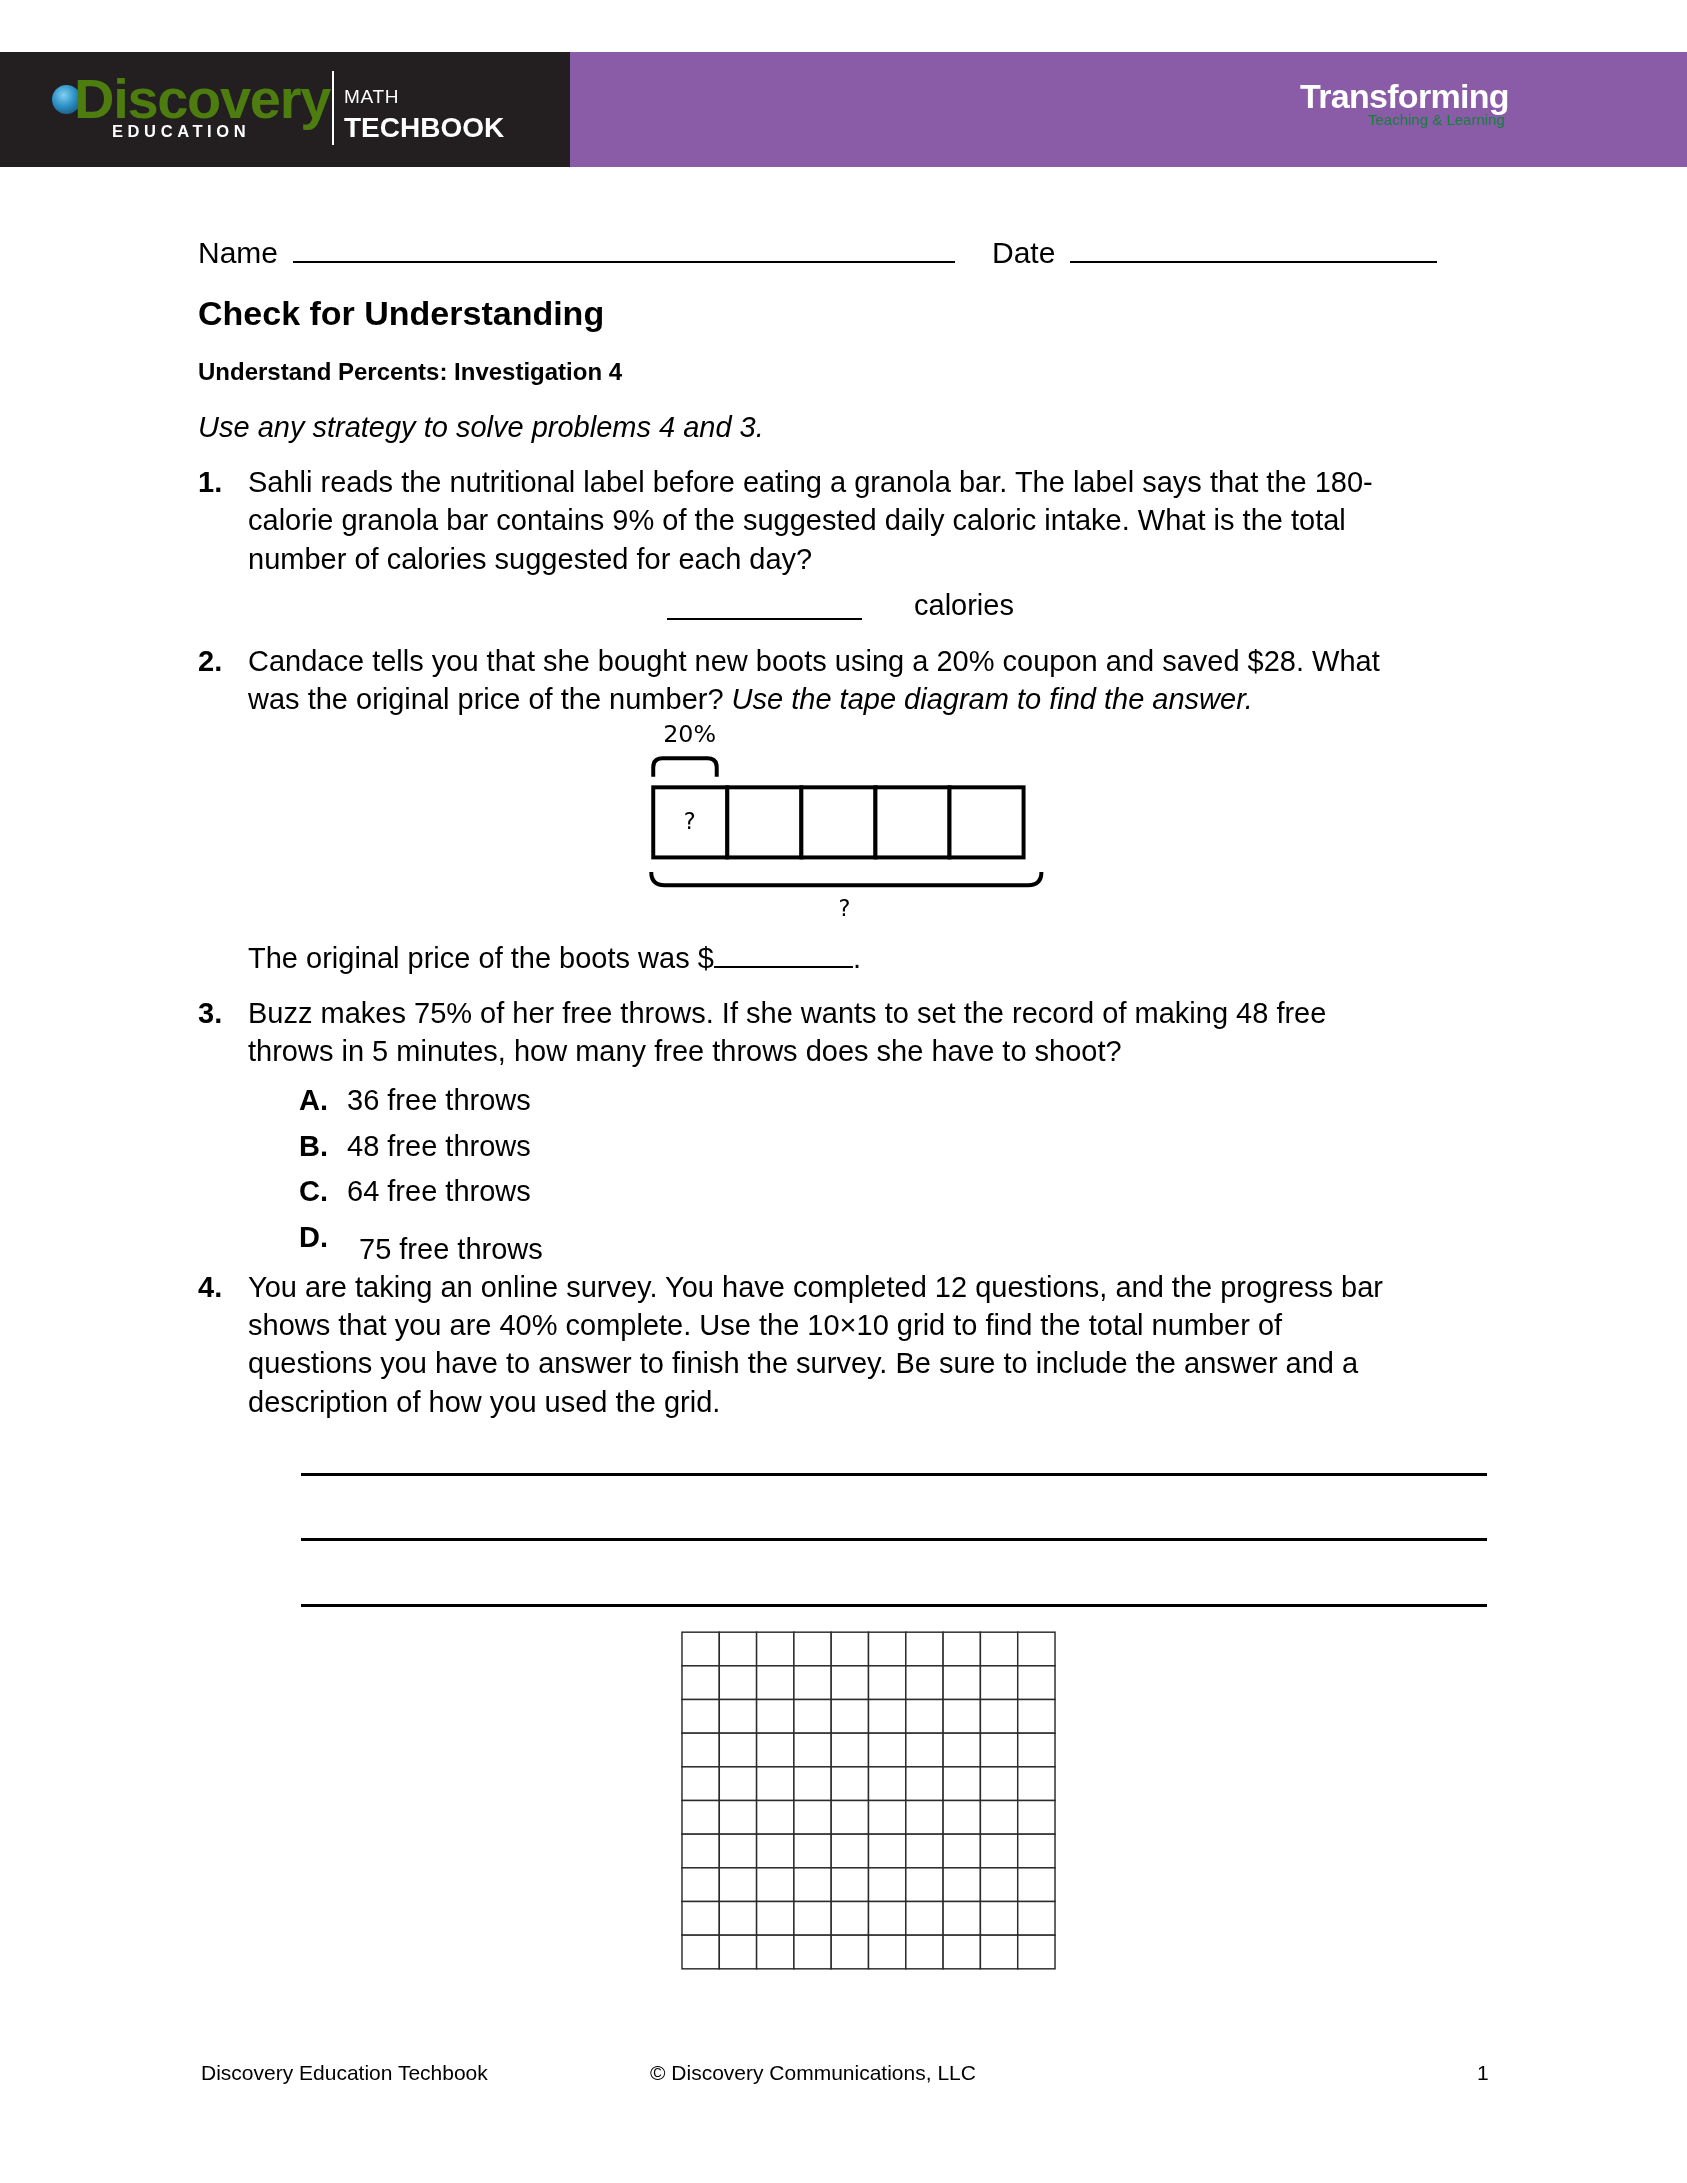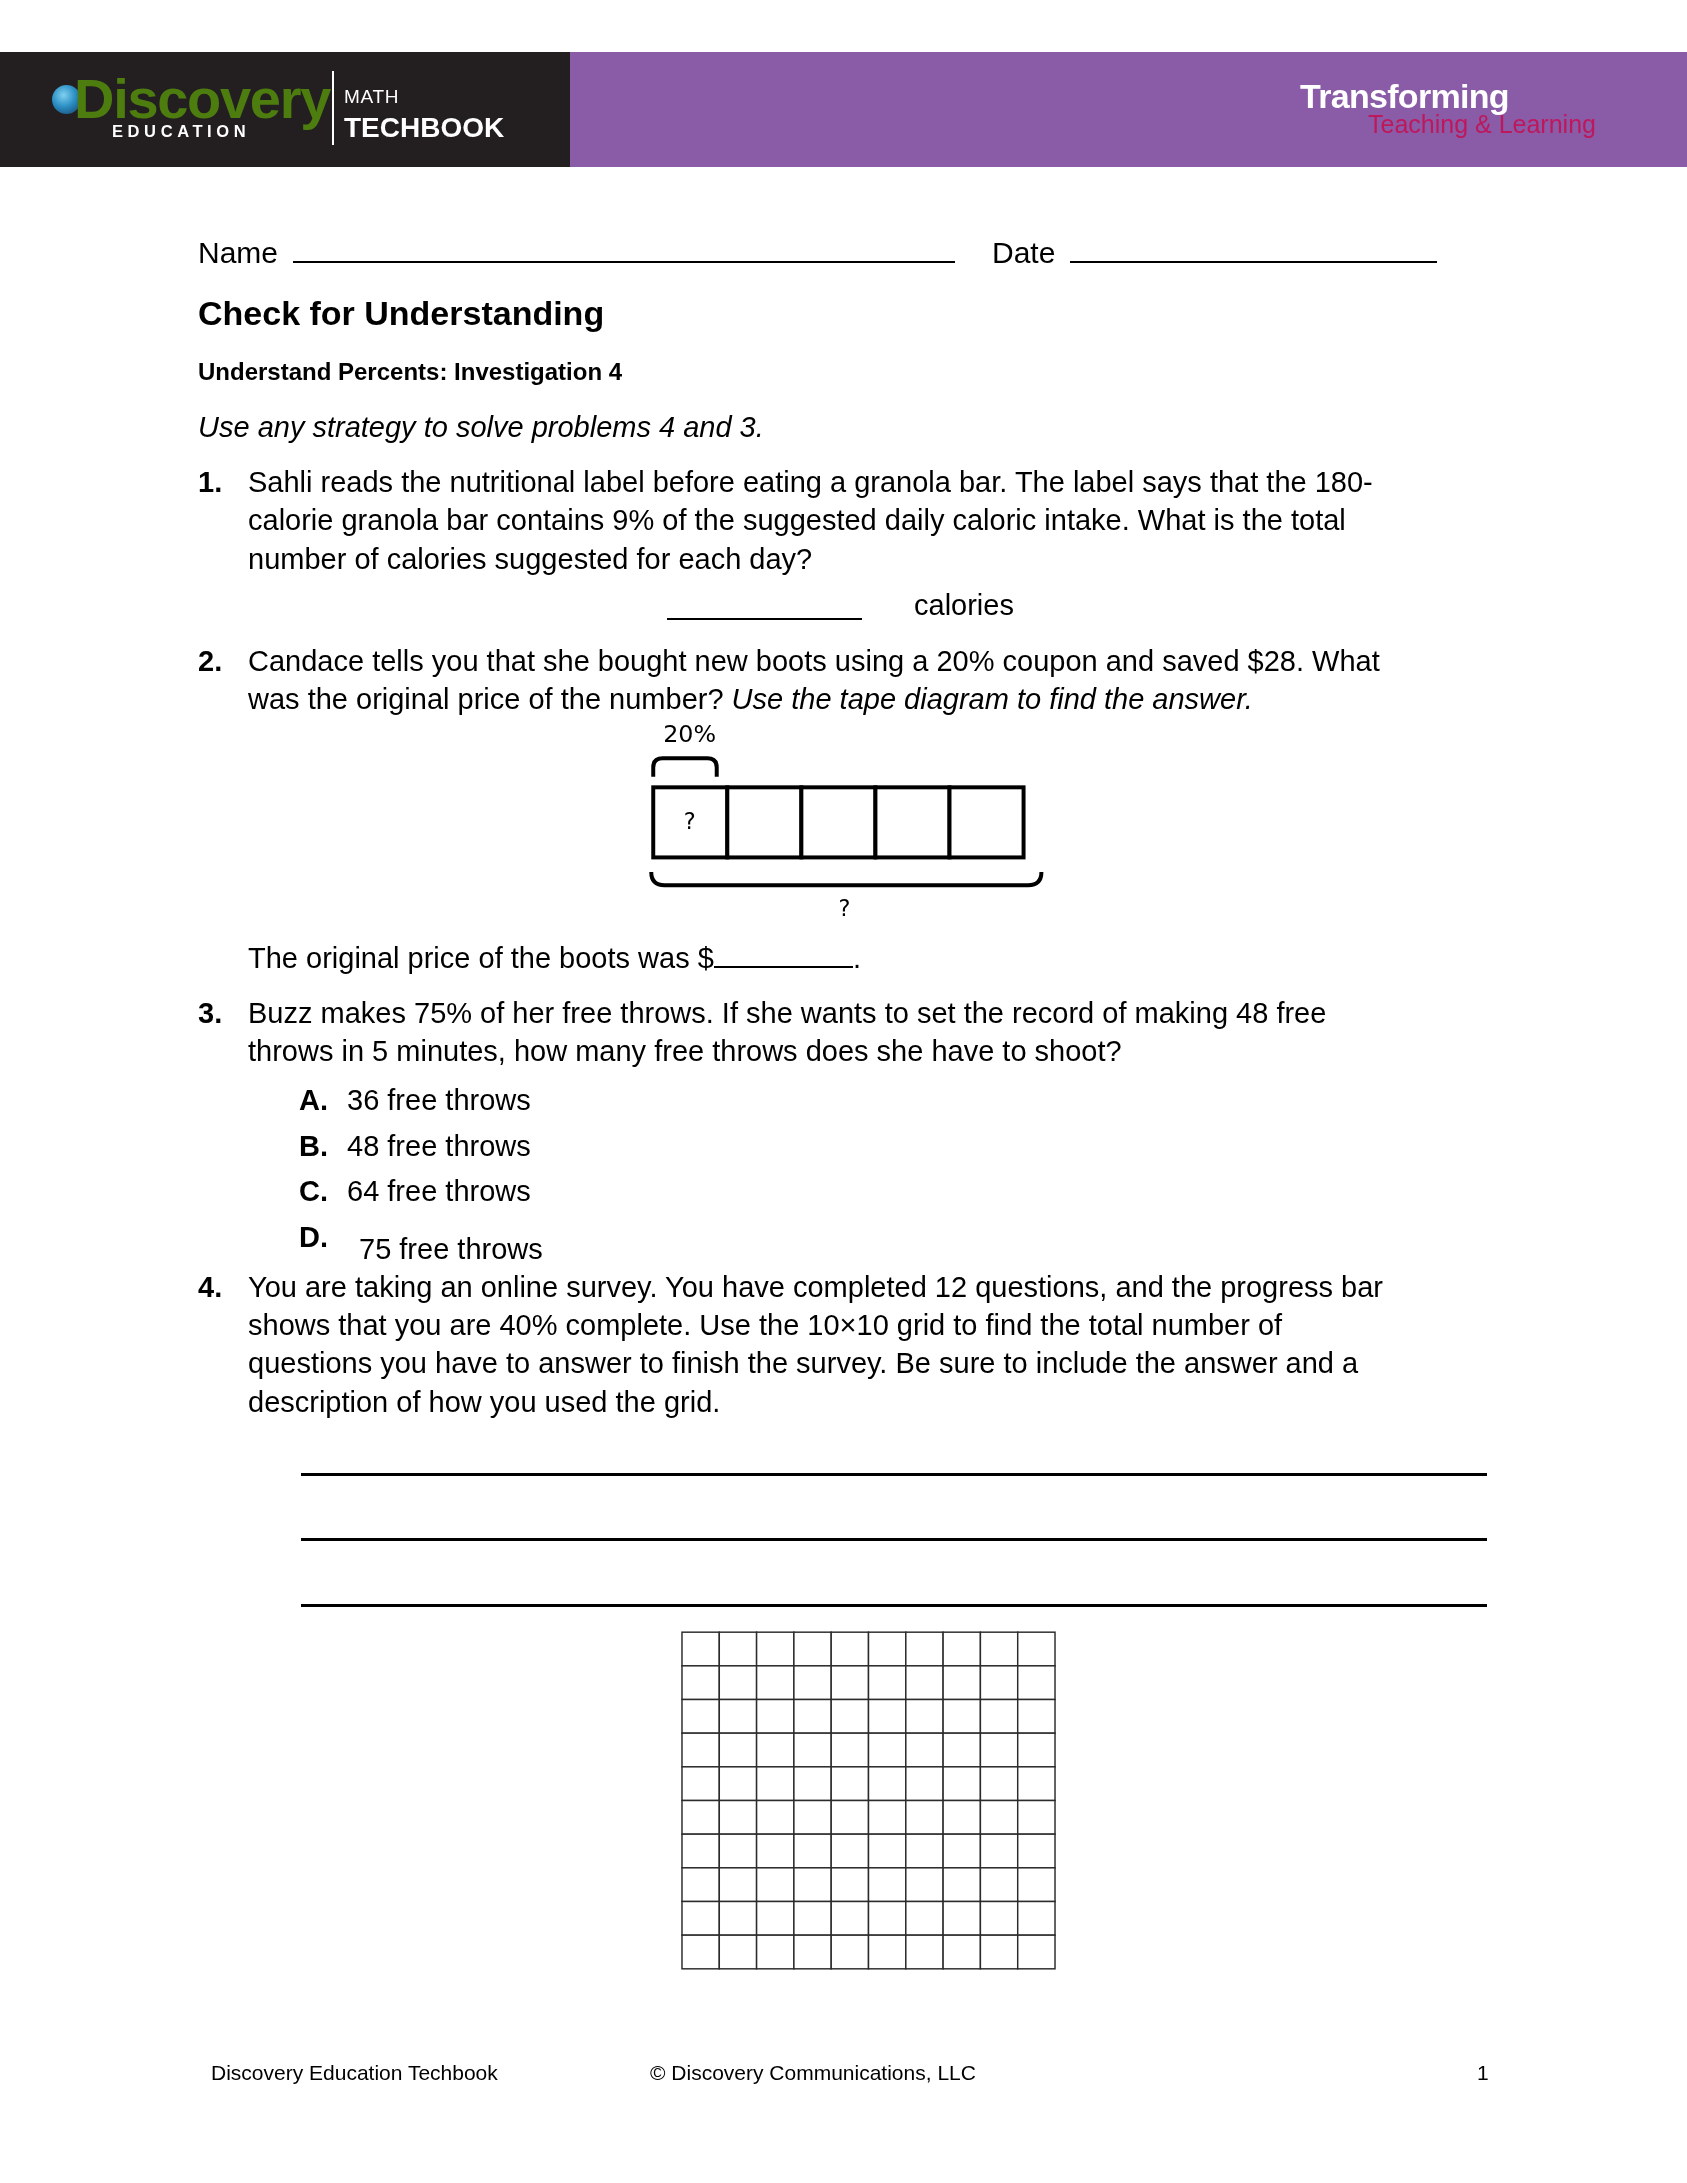--- a/index.html
+++ b/index.html
@@ -12,21 +12,21 @@
   #hdr-purple { left:570px; top:52px; width:1117px; height:115px; background:#8a5ba6; }
   .logo-globe { left:52px; top:85px; width:29px; height:29px; border-radius:50%;
     background: radial-gradient(circle at 40% 35%, #7fd0f0 0%, #2c8fc4 45%, #1d5a86 80%, #133b58 100%); }
   .logo-word { left:74px; top:71px; color:#4d7c0f; font-weight:bold; font-size:56px; letter-spacing:-1.3px;
     font-family:"Liberation Sans", sans-serif; line-height:1; }
   .logo-edu { left:112px; top:123px; color:#fff; font-weight:bold; font-size:16.5px; letter-spacing:4.6px; line-height:1; }
   .logo-divider { left:332px; top:71px; width:2px; height:74px; background:#fff; }
   .logo-math { left:344px; top:87px; color:#fff; font-size:19px; line-height:1; letter-spacing:0.7px; }
   .logo-techbook { left:344px; top:114px; color:#fff; font-weight:bold; font-size:28px; line-height:1; }
   .tagline-1 { left:1300px; top:79px; color:#fff; font-weight:bold; font-size:34px; line-height:1; letter-spacing:-0.7px; }
-  .tagline-2 { left:1368px; top:112px; color:#be185d; font-size:25px; line-height:1; }
+  .tagline-2 { left:1368px; top:112px; color:#15803d; font-size:15px; line-height:1; }
 
   
   .txt { font-size:29px; line-height:38px; white-space:nowrap; }
   .h1 { font-size:34px; font-weight:bold; }
   .h2 { font-size:24px; font-weight:bold; }
   .ital { font-style:italic; }
   .qnum { font-weight:bold; }
   .blank { display:inline-block; border-bottom:2px solid #000; vertical-align:baseline; height:0; }
 
   
@@ -224,16 +224,16 @@
     <rect x="115.8" y="461.09999999999997" width="56.4" height="50.9" fill="#fff" stroke="#2b2b2b" stroke-width="2.2"></rect>
     <rect x="172.2" y="461.09999999999997" width="56.4" height="50.9" fill="#fff" stroke="#2b2b2b" stroke-width="2.2"></rect>
     <rect x="228.6" y="461.09999999999997" width="56.4" height="50.9" fill="#fff" stroke="#2b2b2b" stroke-width="2.2"></rect>
     <rect x="285" y="461.09999999999997" width="56.4" height="50.9" fill="#fff" stroke="#2b2b2b" stroke-width="2.2"></rect>
     <rect x="341.4" y="461.09999999999997" width="56.4" height="50.9" fill="#fff" stroke="#2b2b2b" stroke-width="2.2"></rect>
     <rect x="397.8" y="461.09999999999997" width="56.4" height="50.9" fill="#fff" stroke="#2b2b2b" stroke-width="2.2"></rect>
     <rect x="454.2" y="461.09999999999997" width="56.4" height="50.9" fill="#fff" stroke="#2b2b2b" stroke-width="2.2"></rect>
     <rect x="510.59999999999997" y="461.09999999999997" width="56.4" height="50.9" fill="#fff" stroke="#2b2b2b" stroke-width="2.2"></rect>
   </svg>
 
-<div class="abs footer" style="left:211px; top:2062px;text-align:center;">Discovery Education Techbook</div>
+<div class="abs footer" style="left:201px; top:2062px;text-align:center;">Discovery Education Techbook</div>
 <div class="abs footer" style="left:650px; top:2062px;">© Discovery Communications, LLC</div>
 <div class="abs footer" style="left:1477px; top:2062px;">1</div>
 
 
 </body></html>

